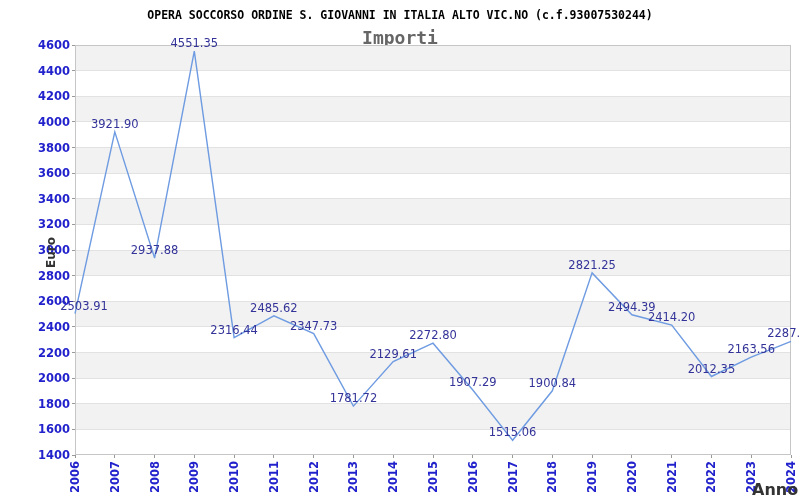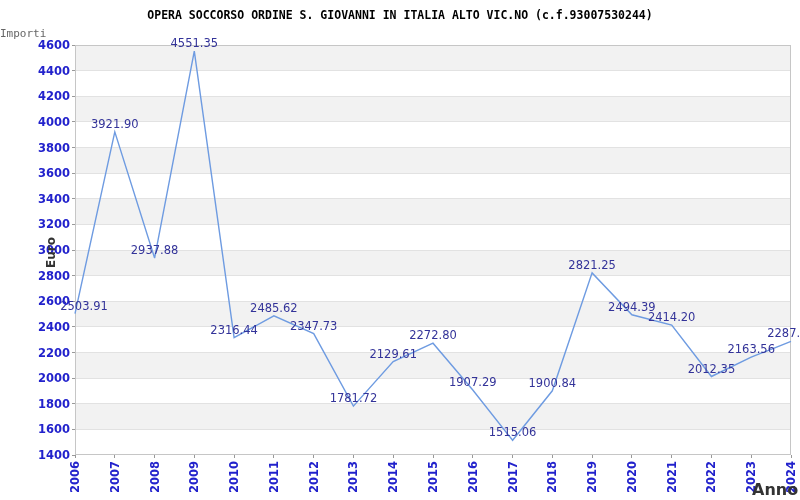--- a/index.html
+++ b/index.html
@@ -6,22 +6,22 @@
   .canvas{
     position:relative;width:800px;height:500px;background:#ffffff;
     overflow:hidden;font-family:"DejaVu Sans",sans-serif;
   }
   .chart-title{
     position:absolute;top:8px;left:0;width:100%;text-align:center;
     font-family:"DejaVu Sans Mono",monospace;font-size:11.5px;font-weight:bold;
     color:#000;white-space:nowrap;
   }
   .chart-subtitle{
-    position:absolute;top:27px;left:0;width:100%;text-align:left;
-    font-family:"DejaVu Sans Mono",monospace;font-size:11px;color:#666;
+    position:absolute;top:27px;left:0;width:100%;text-align:center;
+    font-family:"DejaVu Sans Mono",monospace;font-size:18px;color:#666;font-weight:bold;
   }
   .y-axis-title{
     position:absolute;left:22px;top:246px;width:56px;height:13px;
     text-align:center;font-size:12px;font-weight:bold;color:#333;
     transform:rotate(-90deg);transform-origin:center;
   }
   .x-axis-title{
     position:absolute;left:752px;top:480px;
     font-size:16px;font-weight:bold;color:#333;white-space:nowrap;
   }

